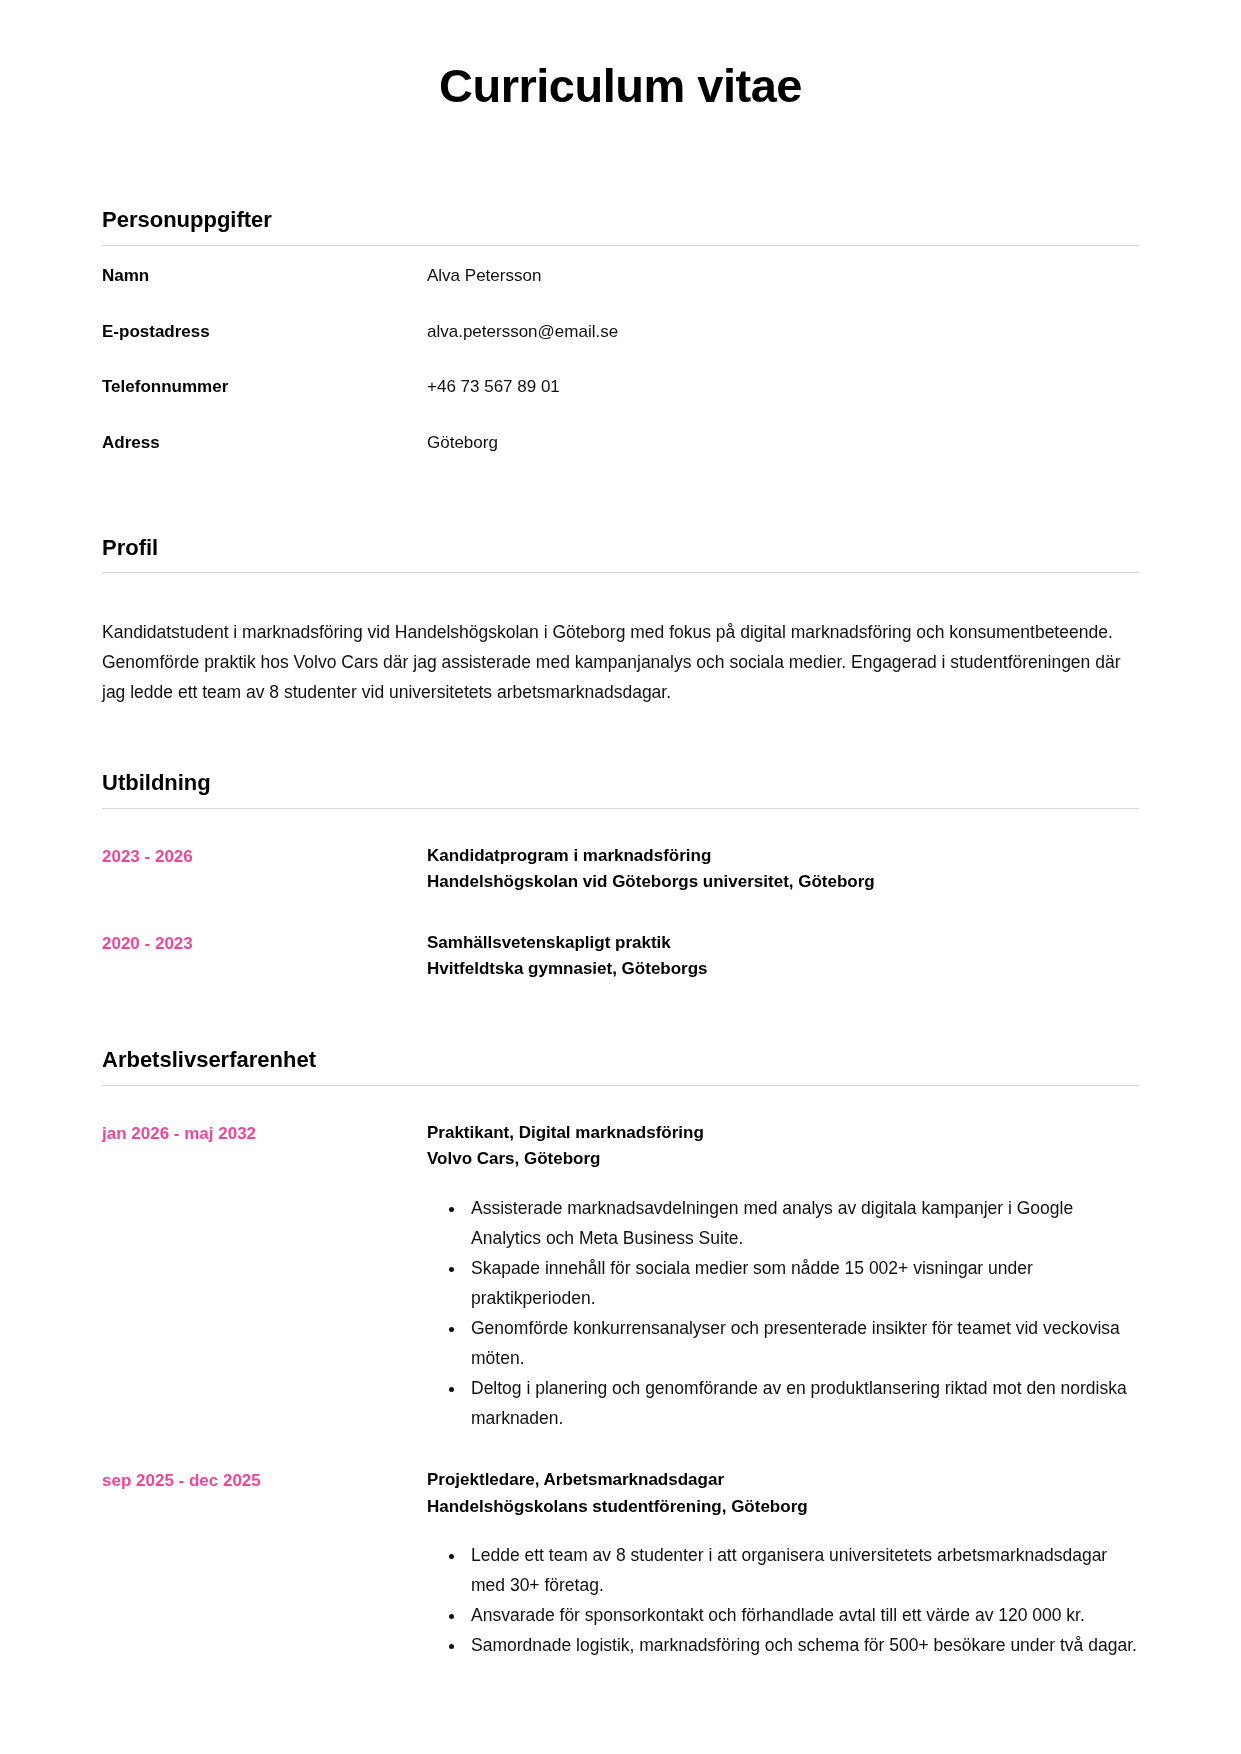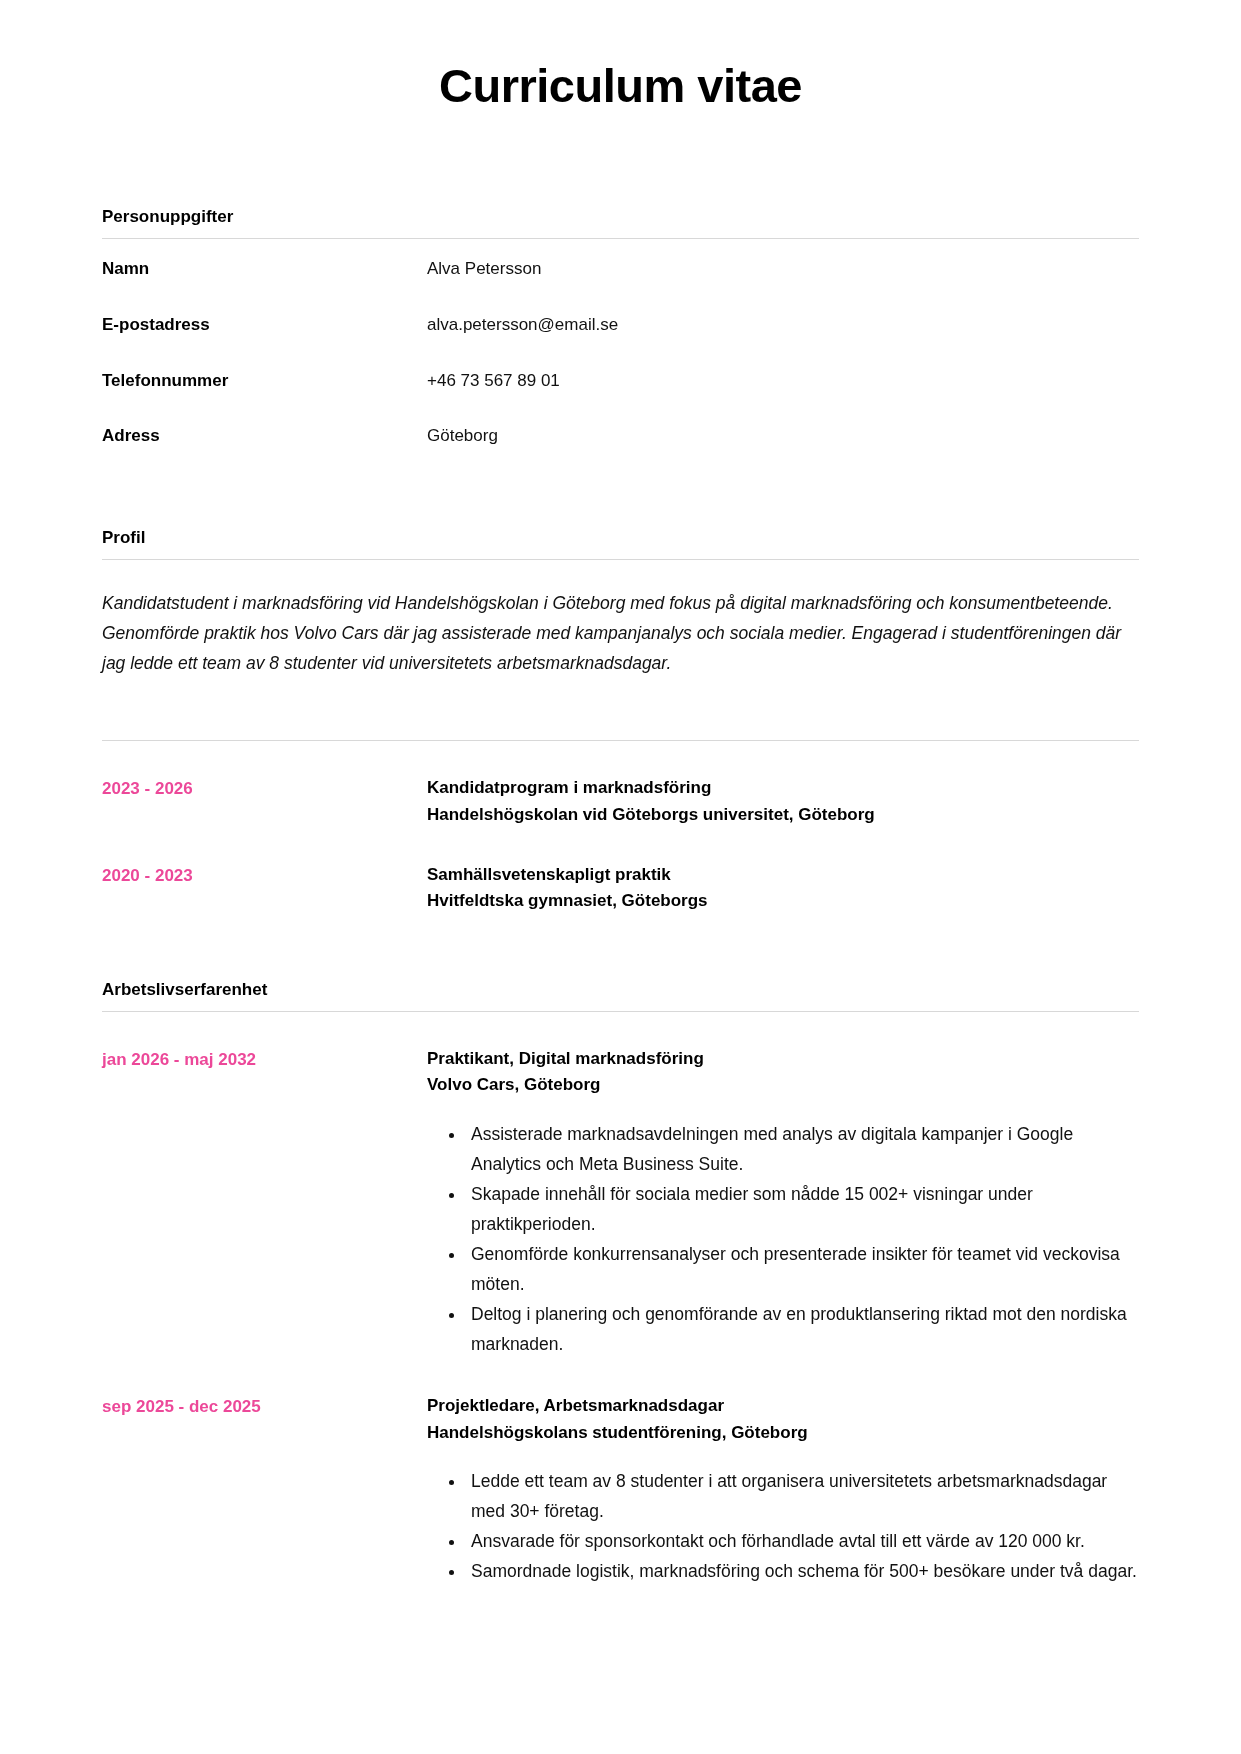--- a/index.html
+++ b/index.html
@@ -28,21 +28,21 @@
     letter-spacing: -0.5px;
     margin: 0;
     padding-top: 58px;
     line-height: 1.2;
     color: #000;
   }
   .section {
     margin-top: 0;
   }
   .section-title {
-    font-size: 17px;
+    font-size: 22px;
     font-weight: bold;
     margin: 0;
     padding: 0;
     line-height: 1.3;
     color: #000;
   }
   .section-rule {
     border: 0;
     border-top: 1px solid #d8d8d8;
     margin: 10px 0 0 0;
@@ -76,24 +76,23 @@
   .detail-value {
     font-size: 17px;
     font-weight: normal;
     line-height: 1.45;
     color: #111;
   }
 
   .profile-text {
     font-size: 17.5px;
     line-height: 1.72;
-    margin: 28px 0 0 0;
+    margin: 44px 0 0 0;
     color: #111;
     max-width: 1120px;
-    font-style: italic;
   }
 
   .entry {
     display: flex;
     align-items: flex-start;
     margin-top: 34px;
   }
   .entry:first-child { margin-top: 33px; }
   .entry-date {
     width: 325px;
@@ -167,20 +166,21 @@
     </div>
   </section>
 
   <section class="section sp-profil">
     <h2 class="section-title">Profil</h2>
     <hr class="section-rule">
     <p class="profile-text">Kandidatstudent i marknadsföring vid Handelshögskolan i Göteborg med fokus på digital marknadsföring och konsumentbeteende. Genomförde praktik hos Volvo Cars där jag assisterade med kampanjanalys och sociala medier. Engagerad i studentföreningen där jag ledde ett team av 8 studenter vid universitetets arbetsmarknadsdagar.</p>
   </section>
 
   <section class="section sp-utbildning">
+    <h2 class="section-title">Utbildning</h2>
     <hr class="section-rule">
 
     <div class="entry">
       <div class="entry-date">2023 - 2026</div>
       <div class="entry-body">
         <div class="entry-heading">Kandidatprogram i marknadsföring</div>
         <div class="entry-sub">Handelshögskolan vid Göteborgs universitet, Göteborg</div>
       </div>
     </div>
 

